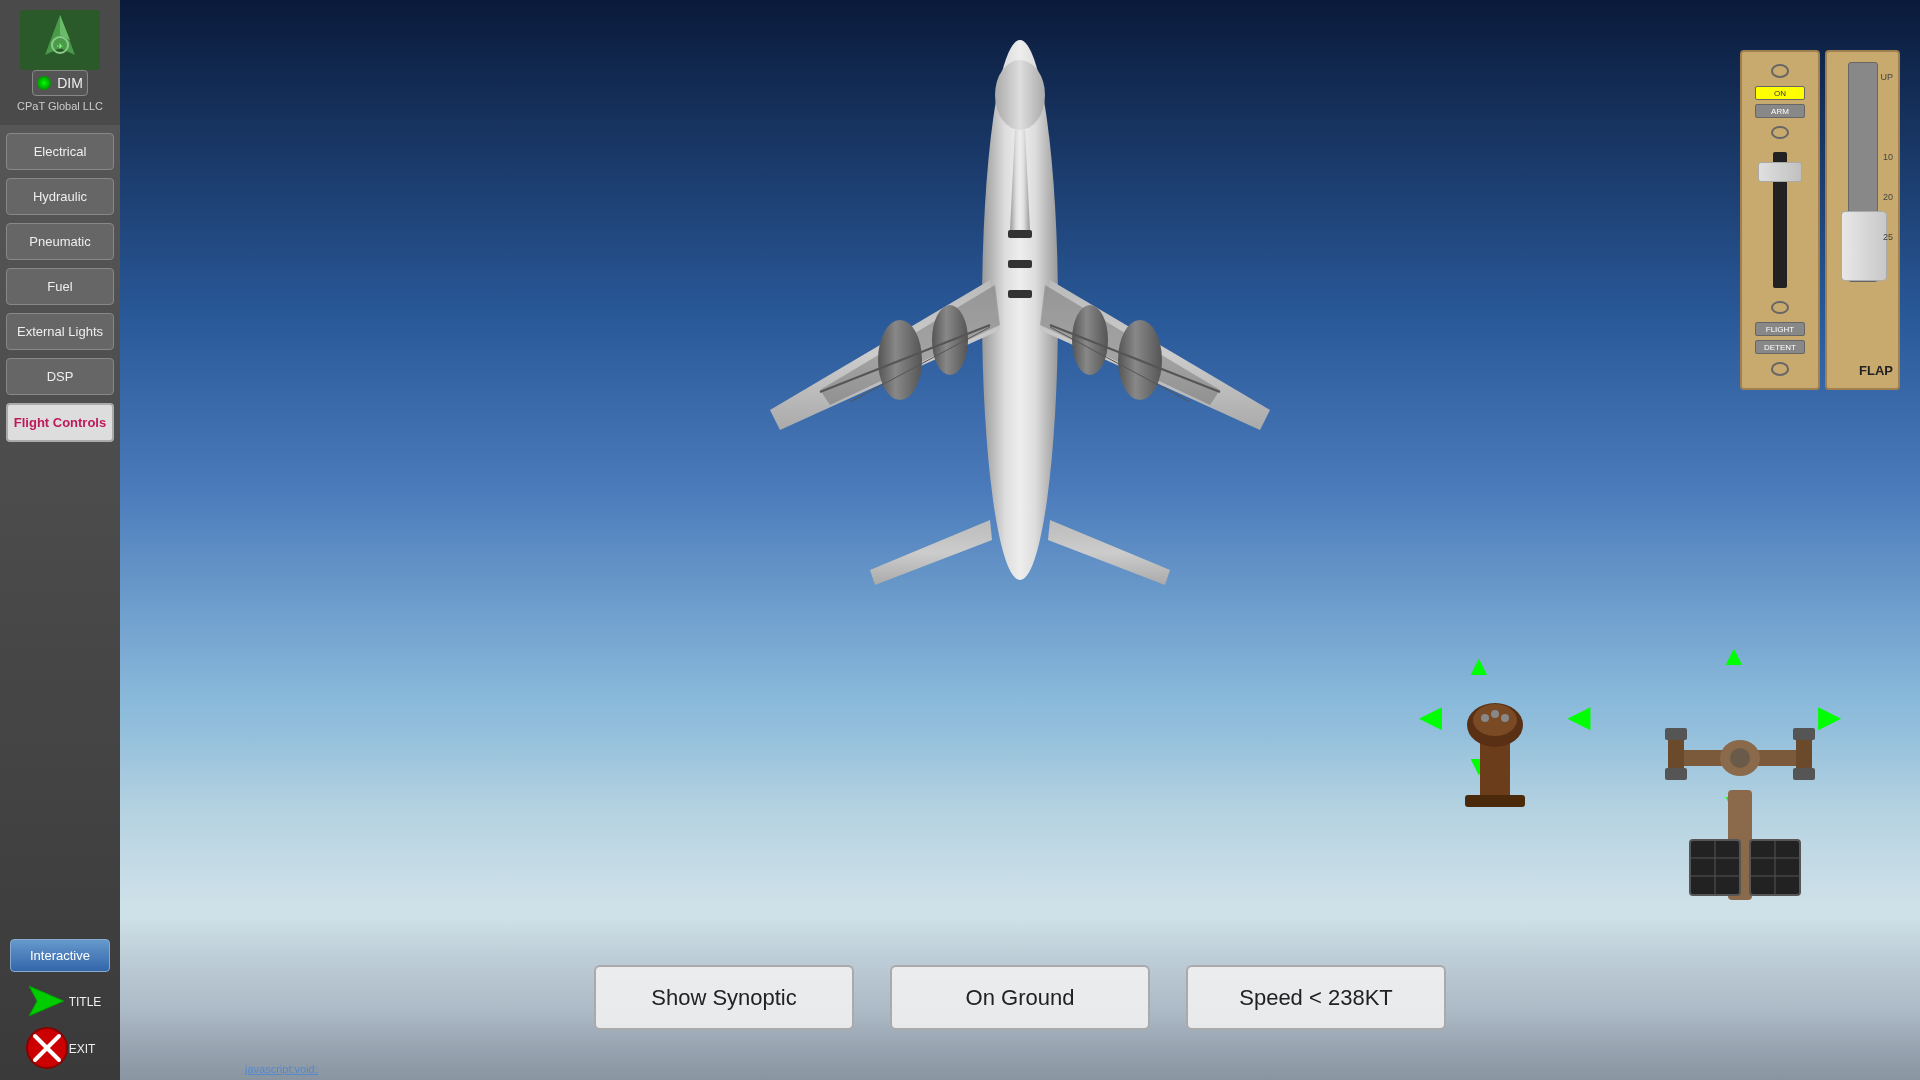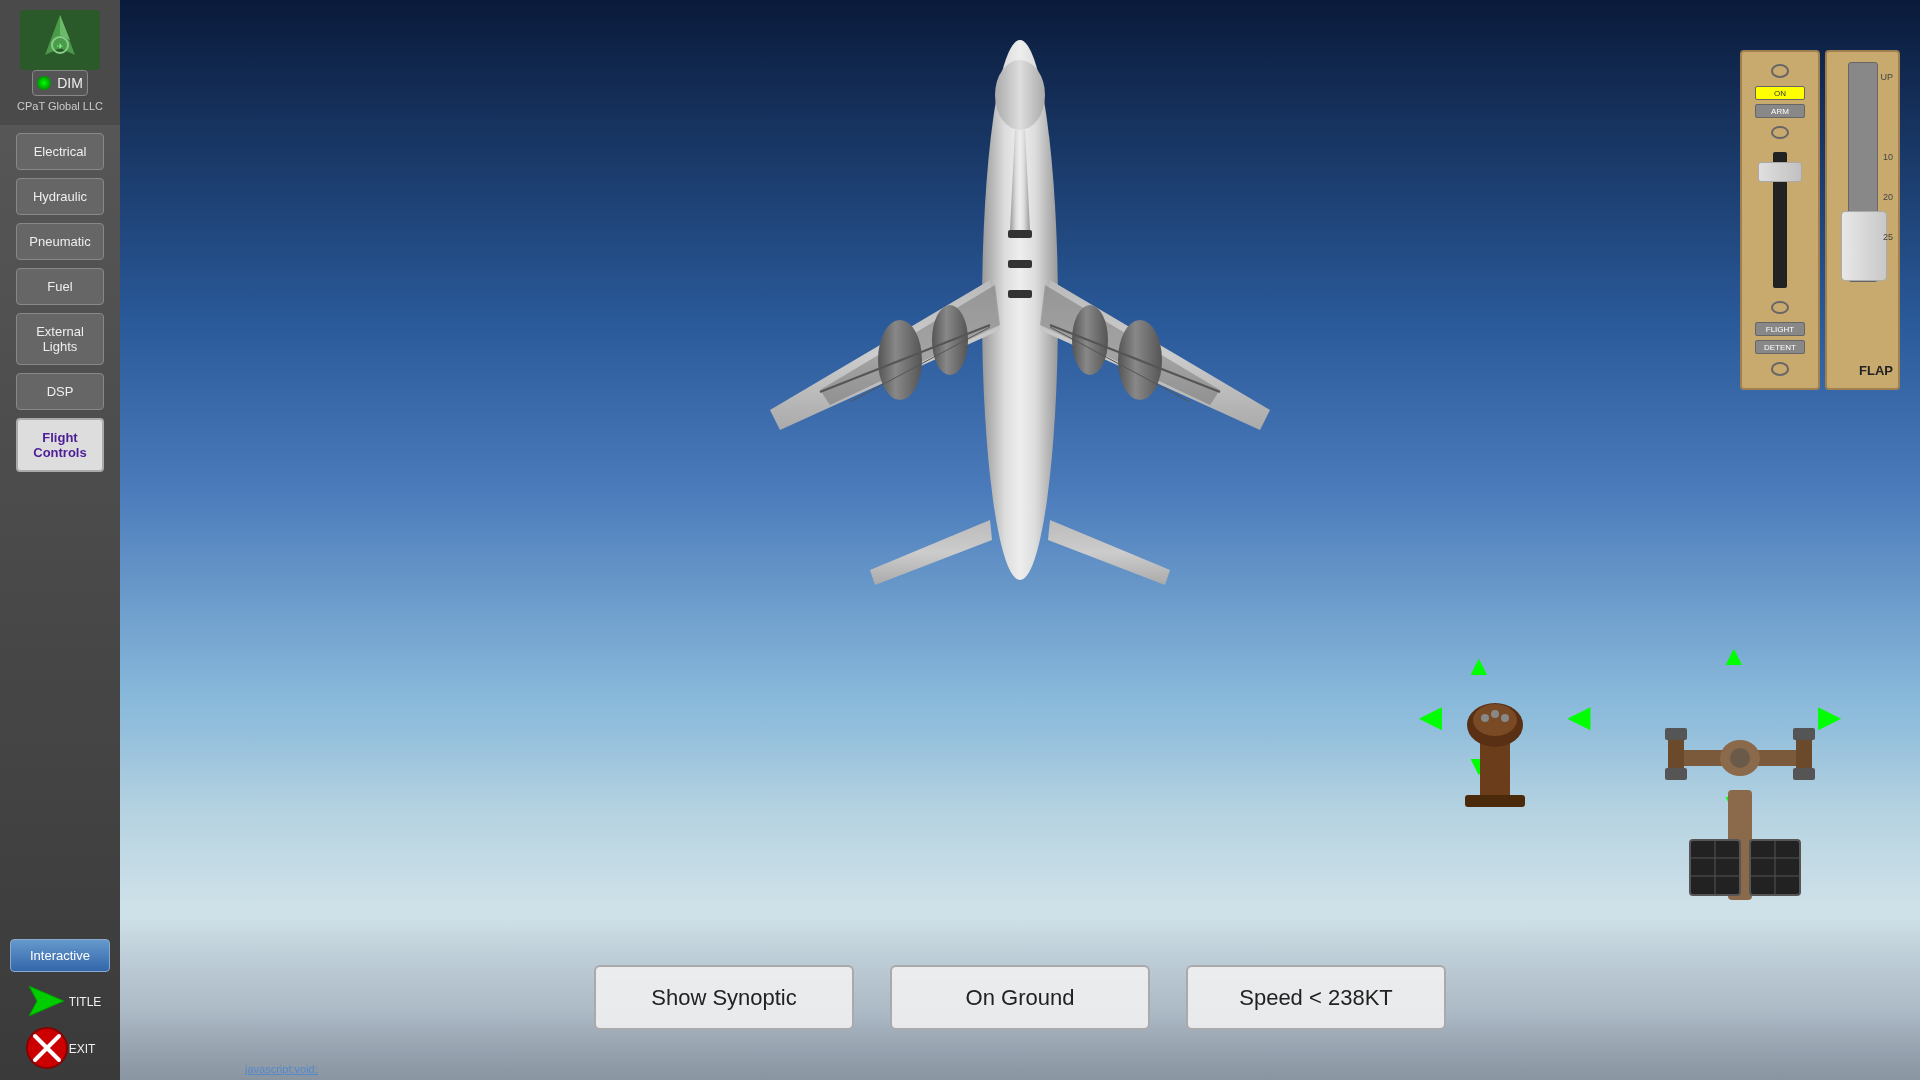--- a/index.html
+++ b/index.html
@@ -56,34 +56,34 @@
     }
 
     #company-name {
       color: #ccc;
       font-size: 11px;
       text-align: center;
       margin-bottom: 8px;
     }
 
     .nav-btn {
-      width: 88px;
+      width: 108px;
       padding: 10px 5px;
       margin: 4px 0;
       background: #666;
       border: 1px solid #888;
       border-radius: 4px;
       color: #eee;
       font-size: 13px;
       text-align: center;
       cursor: pointer;
     }
     .nav-btn.active {
       background: #ddd;
-      color: #4c1d95;
+      color: #be185d;
       font-weight: bold;
       border: 2px solid #aaa;
     }
 
     .nav-spacer { flex: 1; }
 
     #interactive-btn {
       width: 100px;
       padding: 8px 5px;
       margin: 4px 0;

